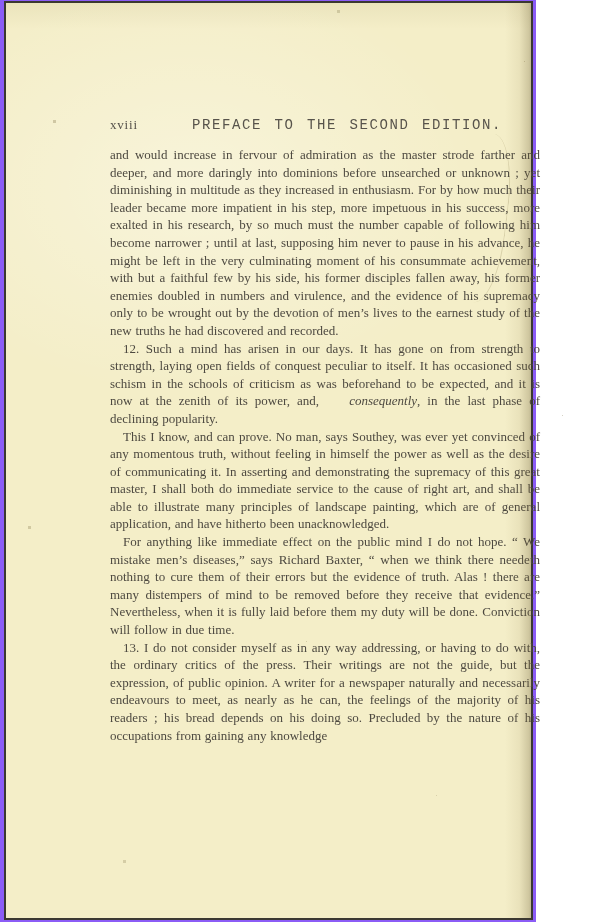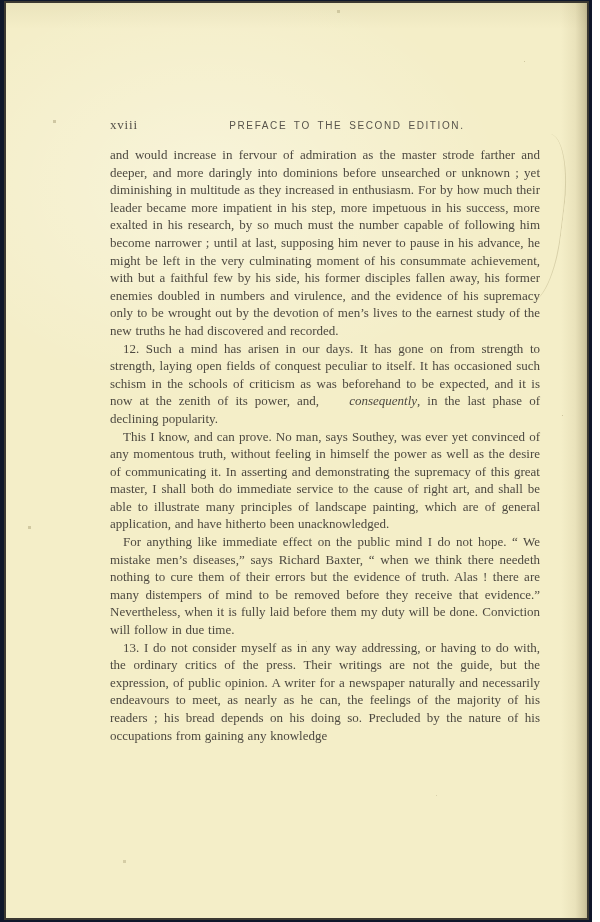--- a/index.html
+++ b/index.html
@@ -5,23 +5,23 @@
   html, body {
     margin: 0;
     padding: 0;
     width: 600px;
     height: 922px;
     background: #ffffff;
     overflow: hidden;
   }
   .scan {
     position: relative;
-    width: 592px;
+    width: 536px;
     height: 922px;
-    background: #0f172a;
+    background: #8b5cf6;
   }
   .page {
     position: absolute;
     left: 4px;
     top: 1px;
     right: 3px;
     bottom: 2px;
     box-sizing: border-box;
     border: 2px solid #3b3831;
     background:
@@ -82,22 +82,22 @@
     font-family: "Liberation Serif", "DejaVu Serif", serif;
     font-size: 13px;
     letter-spacing: 0.8px;
     color: #55514a;
   }
   .running-title {
     flex: 1;
     text-align: center;
     position: relative;
     left: 8px;
-    font-family: Liberation Sans, sans-serif;
-    font-size: 10px;
+    font-family: Liberation Mono, monospace;
+    font-size: 14px;
     letter-spacing: 1.6px;
     word-spacing: 2.5px;
     color: #57534b;
   }
   .text-block {
     position: absolute;
     left: 104px;
     top: 143px;
     width: 430px;
     font-family: "Liberation Serif", "DejaVu Serif", serif;

